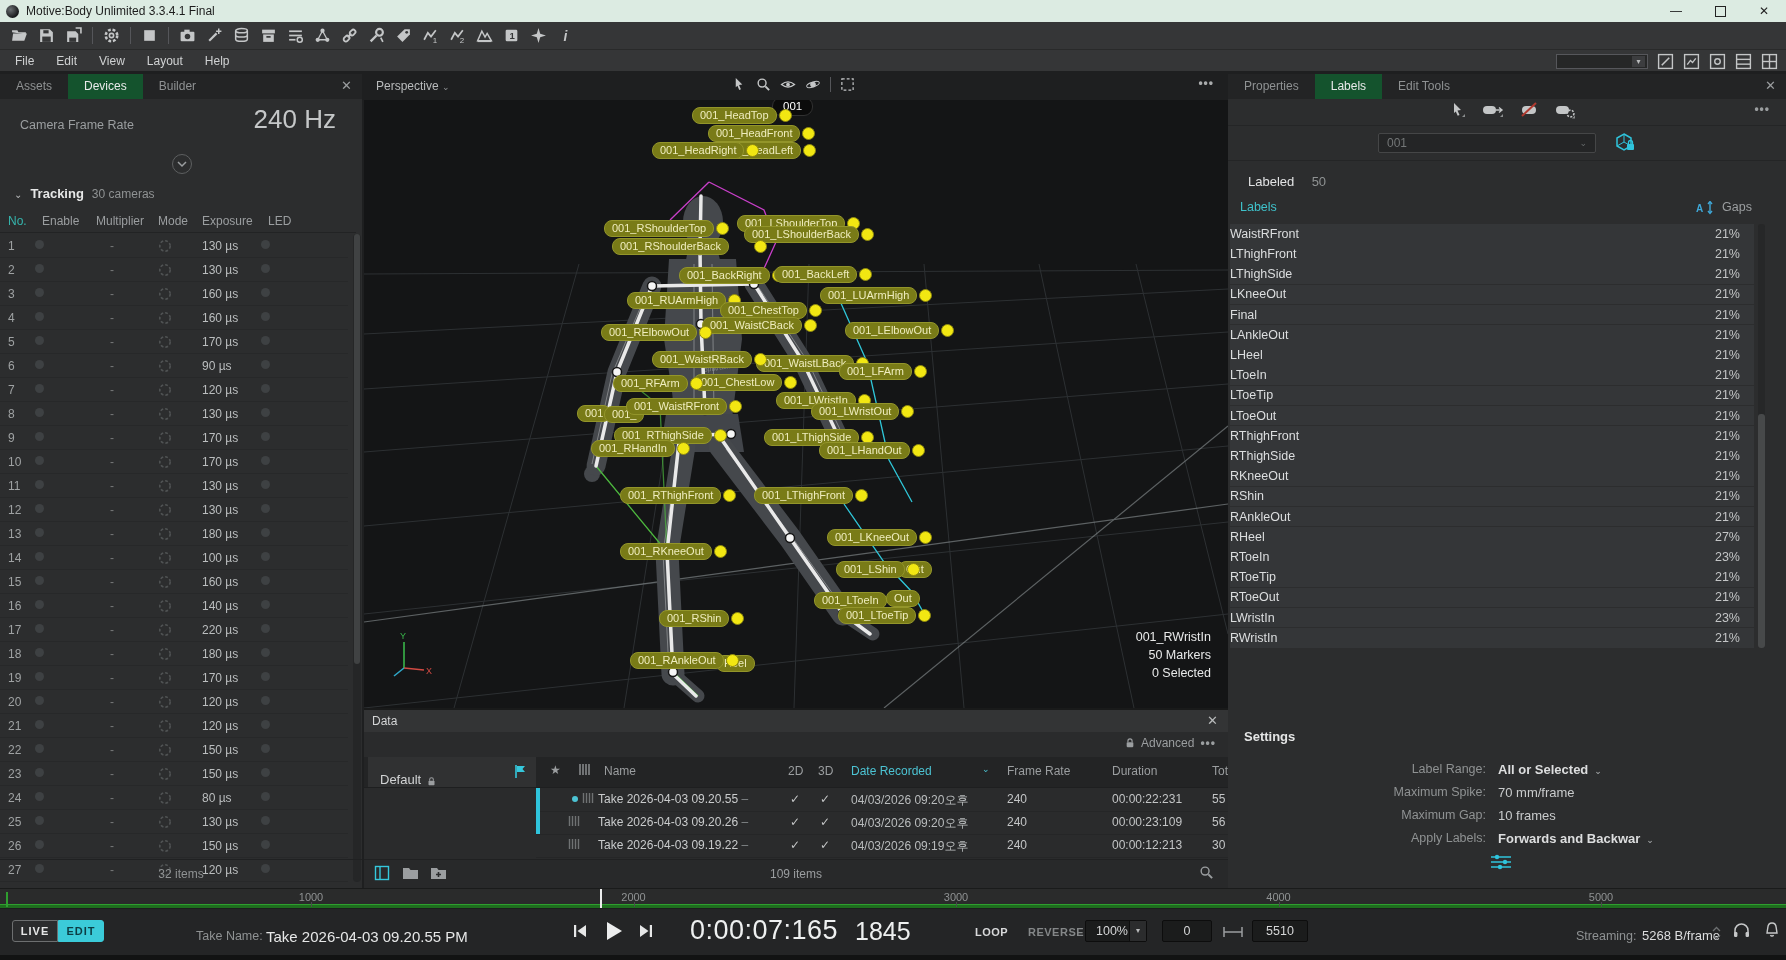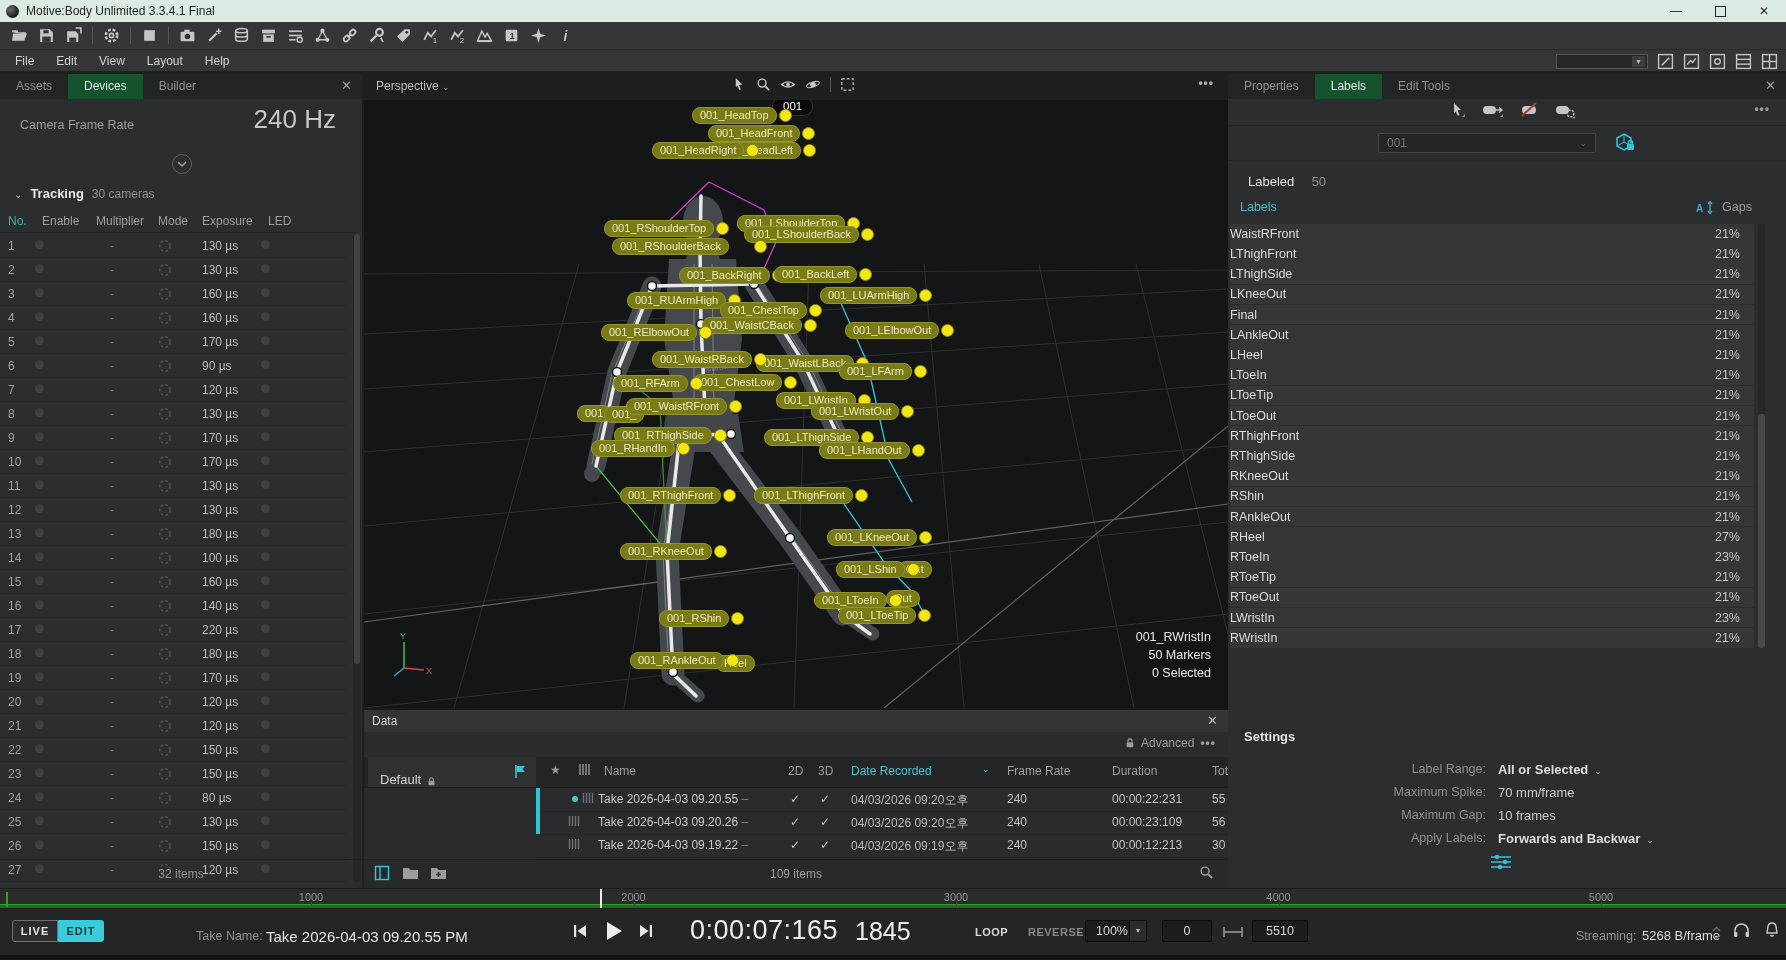--- a/index.html
+++ b/index.html
@@ -983,21 +983,21 @@
         <div class="pillwrap" style="left: 534px; top: 487px;">
           <span class="pill">Out</span>
         </div>
         <div class="pillwrap" style="left: 472px; top: 487px;">
           <span class="pill">001_LShin</span>
           <span class="mdot"></span>
         </div>
         <div class="pillwrap" style="left: 522px; top: 516px;">
           <span class="pill">Out</span>
         </div>
-        <div class="pillwrap" style="left: 450px; top: 518px;">
+        <div class="pillwrap" style="left: 450px; top: 518px; flex-direction: column;">
           <span class="pill">001_LToeIn</span>
           <span class="mdot"></span>
         </div>
         <div class="pillwrap" style="left: 474px; top: 533px;">
           <span class="pill">001_LToeTip</span>
           <span class="mdot"></span>
         </div>
         <div class="pillwrap" style="left: 295px; top: 536px;">
           <span class="pill">001_RShin</span>
           <span class="mdot"></span>

